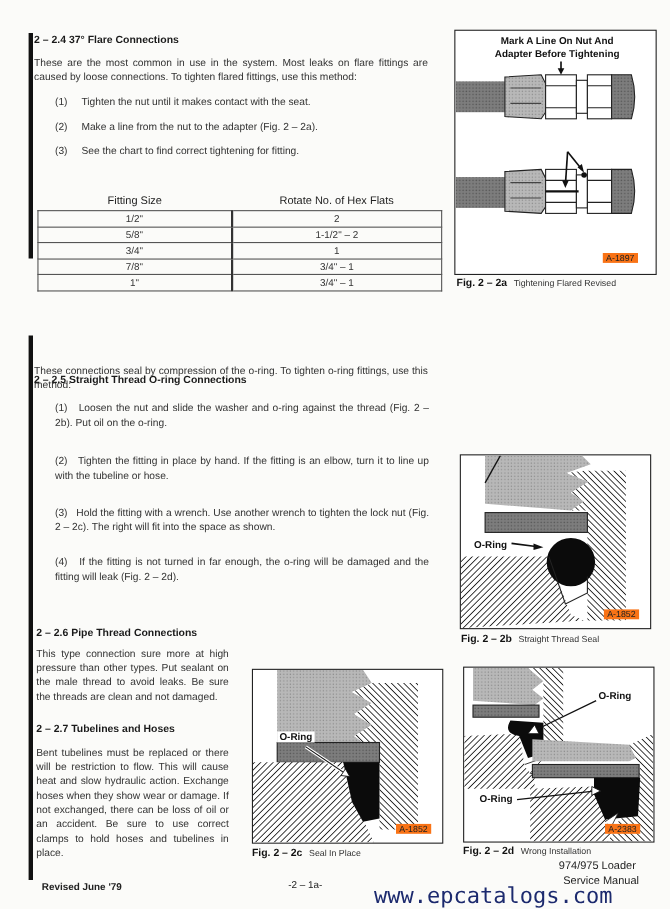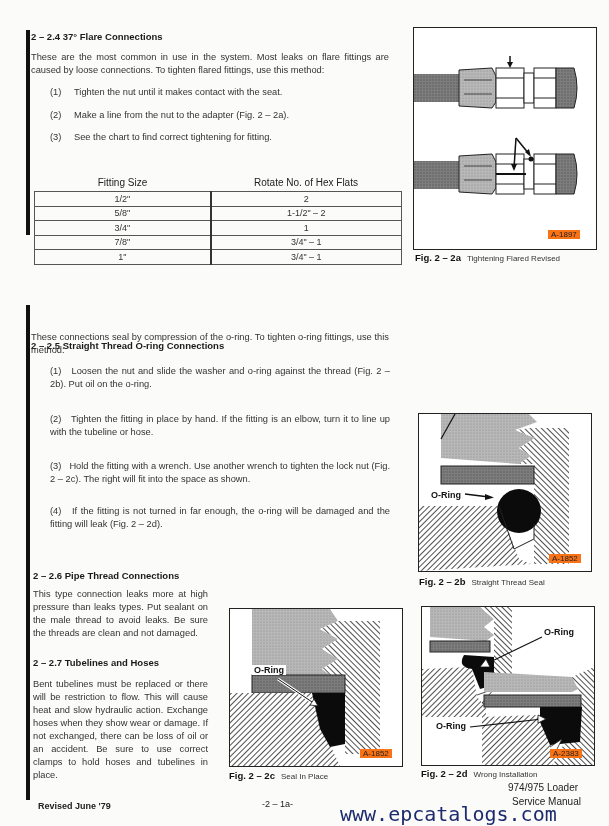--- a/index.html
+++ b/index.html
@@ -87,20 +87,21 @@
       <td>3/4" – 1</td>
     </tr>
     <tr>
       <td class="sep">1"</td>
       <td>3/4" – 1</td>
     </tr>
   </tbody>
 </table>
 
 <div class="fig" style="left:413px;top:27px;width:182px;height:221px;">
+  <div class="figlabel" style="left:30px;top:3px;width:125px;white-space:normal;line-height:12px;">Mark A Line On Nut And Adapter Before Tightening</div>
   <svg class="abs" style="left:0;top:0" width="182" height="221">
 
     <rect x="0" y="46" width="50" height="28" fill="url(#dotsdark)"></rect>
     <path d="M45 42 L78 40 L82 48 L82 74 L78 80 L45 78 Z" fill="url(#dots)" stroke="#222"></path>
     <line x1="50" y1="52" x2="78" y2="52" stroke="#444"></line>
     <line x1="50" y1="66" x2="78" y2="66" stroke="#444"></line>
     <rect x="82" y="40" width="28" height="40" fill="#fff" stroke="#222"></rect>
     <line x1="82" y1="50" x2="110" y2="50" stroke="#222"></line>
     <line x1="82" y1="70" x2="110" y2="70" stroke="#222"></line>
     <rect x="110" y="45" width="10" height="30" fill="#fff" stroke="#222"></rect>
@@ -164,21 +165,21 @@
     <path d="M66 80 L75 83.5 L66 86" fill="#111"></path>
   </svg>
   <div class="figlabel" style="left:12px;top:76px;">O-Ring</div>
   <div class="code" style="left:130px;top:140px;">A-1852</div>
 </div>
 <div class="cap" style="left:419px;top:576px;">
   <b>Fig. 2 – 2b</b><span>Straight Thread Seal</span>
 </div>
 
 <div class="abs h" style="left:33px;top:570px;">2 – 2.6 Pipe Thread Connections</div>
-<div class="abs p" style="left:33px;top:588px;width:175px;">This type connection leaks more at high pressure than leaks types. Put sealant on the male thread to avoid leaks. Be sure the threads are clean and not damaged.</div>
+<div class="abs p" style="left:33px;top:588px;width:175px;">This type connection sure more at high pressure than other types. Put sealant on the male thread to avoid leaks. Be sure the threads are clean and not damaged.</div>
 
 <div class="abs h" style="left:33px;top:657px;">2 – 2.7 Tubelines and Hoses</div>
 <div class="abs p" style="left:33px;top:678px;width:175px;">Bent tubelines must be replaced or there will be restriction to flow. This will cause heat and slow hydraulic action. Exchange hoses when they show wear or damage. If not exchanged, there can be loss of oil or an accident. Be sure to use correct clamps to hold hoses and tubelines in place.</div>
 
 <div class="fig" style="left:229px;top:608px;width:172px;height:157px;">
   <svg class="abs" style="left:0;top:0" width="172" height="157">
     <path d="M22 0 L100 0 L108 12 L90 20 L108 30 L92 40 L108 50 L92 60 L100 66 L22 66 Z" fill="url(#dots)"></path>
     <path d="M108 12 L90 20 L108 30 L92 40 L108 50 L92 60 L100 66 L115 66 L115 145 L150 145 L150 12 Z" fill="url(#hatch2)"></path>
     <rect x="22" y="66" width="93" height="18" fill="url(#dotsdark)" stroke="#222"></rect>
     <path d="M0 84 L82 84 L90 120 L102 140 L110 157 L0 157 Z" fill="url(#hatch)"></path>

